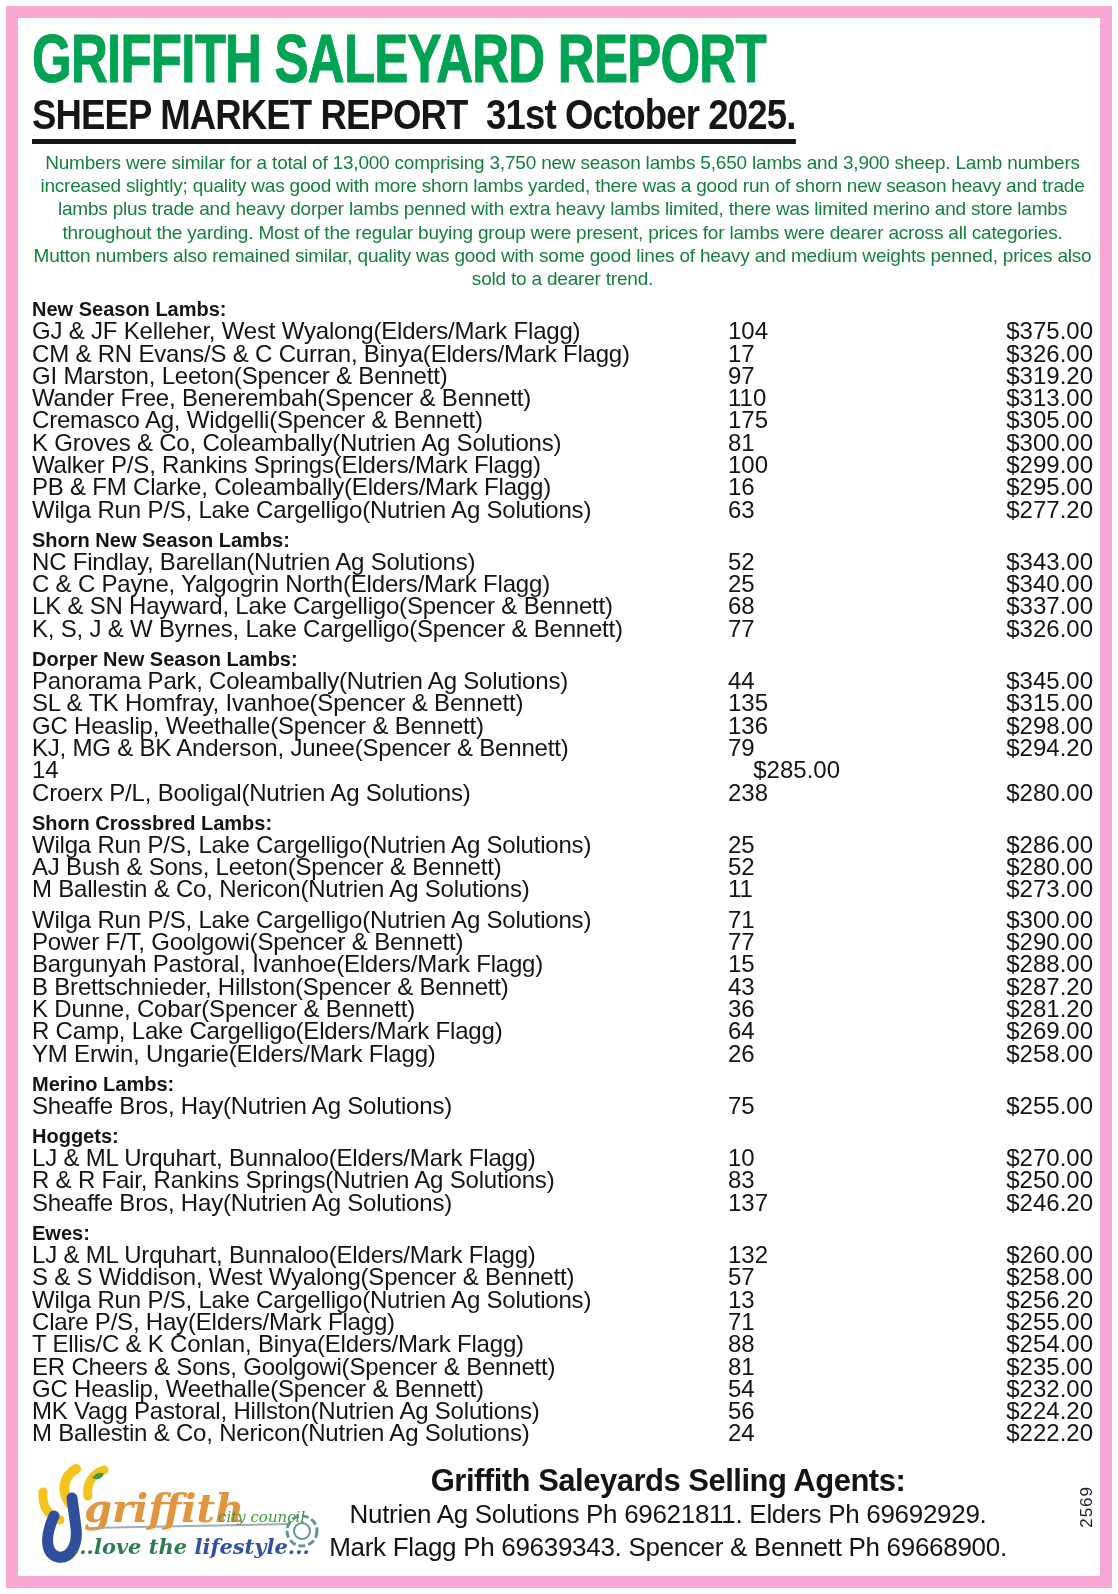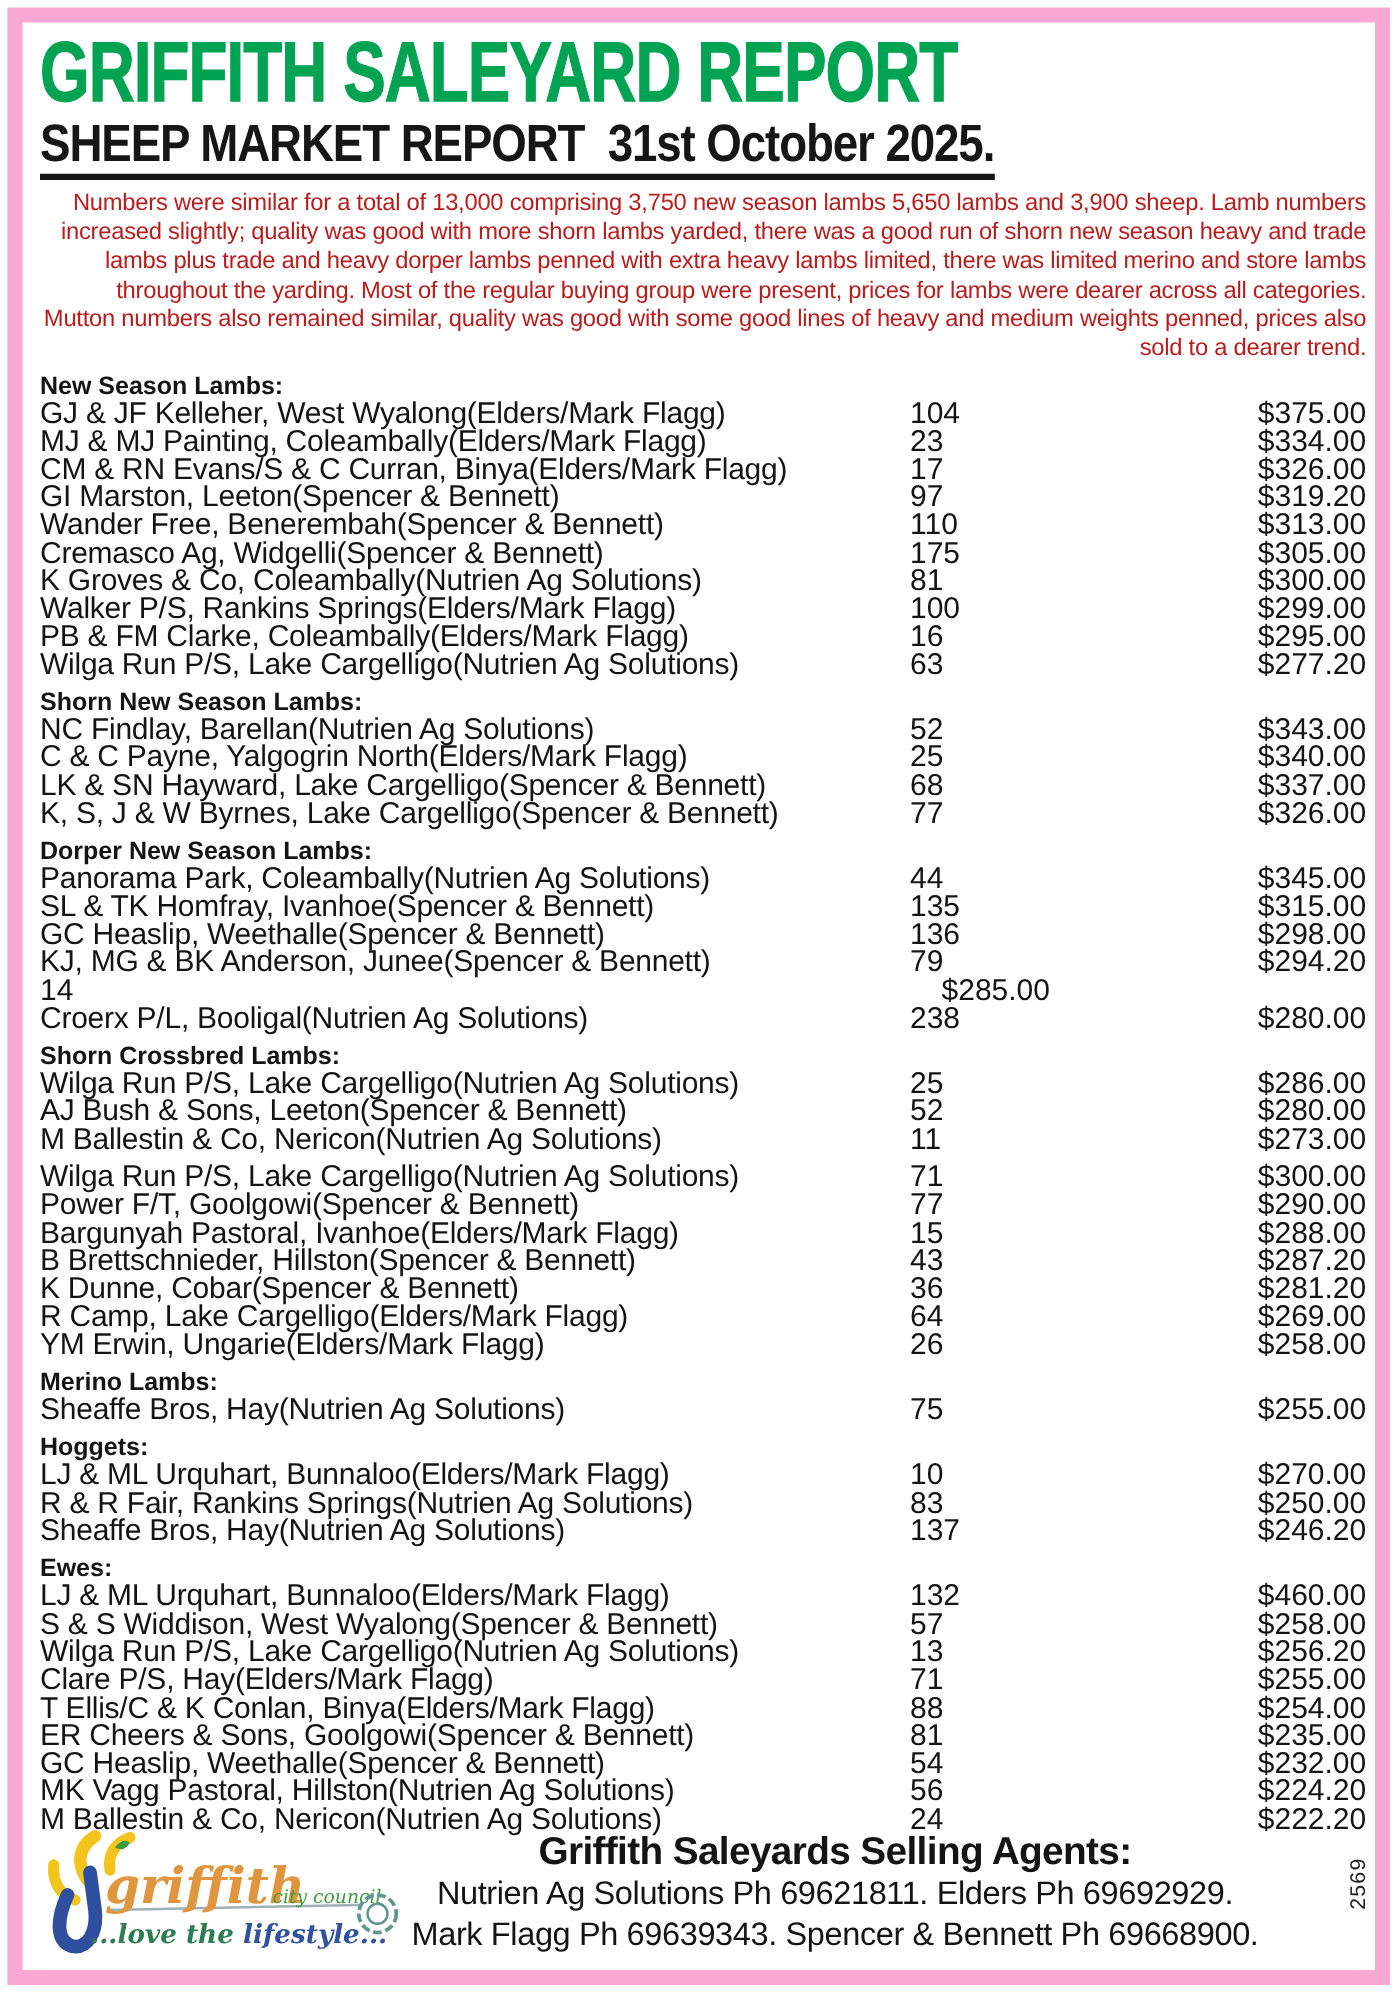--- a/index.html
+++ b/index.html
@@ -19,21 +19,21 @@
     white-space: nowrap; -webkit-text-stroke: 1px #00a351; margin-top: 2px;
   }
   .subtitle-wrap { transform: scaleX(0.87); transform-origin: left top; }
   .subtitle {
     display: inline-block; font-weight: bold; font-size: 42px; line-height: 1.0;
     letter-spacing: -1px; color: #161616; white-space: pre;
     border-bottom: 5px solid #161616; padding-bottom: 3px; margin-top: 2px;
   }
   .intro {
     margin: 7px 0 0 0; font-size: 19px; line-height: 23.2px;
-    letter-spacing: -0.2px; color: #b91c1c; text-align: right;
+    letter-spacing: -0.2px; color: #15803d; text-align: center;
   }
   .sections { margin-top: 2px; }
   .section { margin-top: 8px; }
   .section-heading { font-weight: bold; font-size: 20px; line-height: 22px; color: #141414; }
   .row {
     display: grid; grid-template-columns: 1fr 112px 253px;
     font-size: 24px; line-height: 22.3px; color: #141414;
   }
   .vendor { letter-spacing: -0.2px; white-space: nowrap; }
   .head-count { text-align: left; }
@@ -64,25 +64,20 @@
 
   <div class="sections" id="sections">
       <div class="section">
         <div class="section-heading">New Season Lambs:</div>
         <div class="row">
           <div class="vendor">GJ &amp; JF Kelleher, West Wyalong(Elders/Mark Flagg)</div>
           <div class="head-count">104</div>
           <div class="price">$375.00</div>
         </div>
         <div class="row">
-          <div class="vendor">MJ &amp; MJ Painting, Coleambally(Elders/Mark Flagg)</div>
-          <div class="head-count">23</div>
-          <div class="price">$334.00</div>
-        </div>
-        <div class="row">
           <div class="vendor">CM &amp; RN Evans/S &amp; C Curran, Binya(Elders/Mark Flagg)</div>
           <div class="head-count">17</div>
           <div class="price">$326.00</div>
         </div>
         <div class="row">
           <div class="vendor">GI Marston, Leeton(Spencer &amp; Bennett)</div>
           <div class="head-count">97</div>
           <div class="price">$319.20</div>
         </div>
         <div class="row">
@@ -250,21 +245,21 @@
           <div class="vendor">Sheaffe Bros, Hay(Nutrien Ag Solutions)</div>
           <div class="head-count">137</div>
           <div class="price">$246.20</div>
         </div>
       </div>
       <div class="section">
         <div class="section-heading">Ewes:</div>
         <div class="row">
           <div class="vendor">LJ &amp; ML Urquhart, Bunnaloo(Elders/Mark Flagg)</div>
           <div class="head-count">132</div>
-          <div class="price">$460.00</div>
+          <div class="price">$260.00</div>
         </div>
         <div class="row">
           <div class="vendor">S &amp; S Widdison, West Wyalong(Spencer &amp; Bennett)</div>
           <div class="head-count">57</div>
           <div class="price">$258.00</div>
         </div>
         <div class="row">
           <div class="vendor">Wilga Run P/S, Lake Cargelligo(Nutrien Ag Solutions)</div>
           <div class="head-count">13</div>
           <div class="price">$256.20</div>

